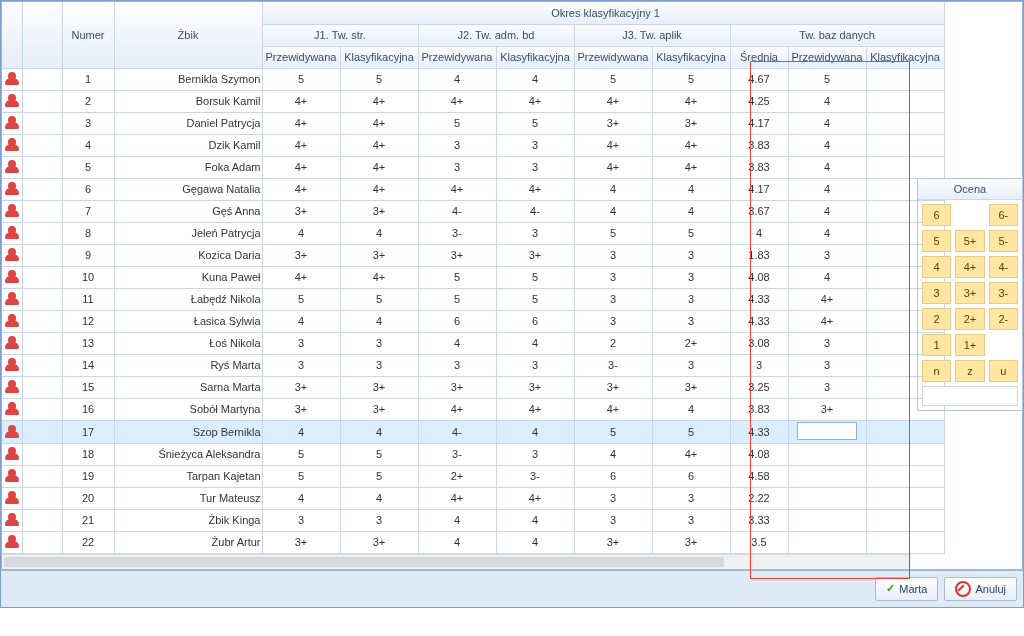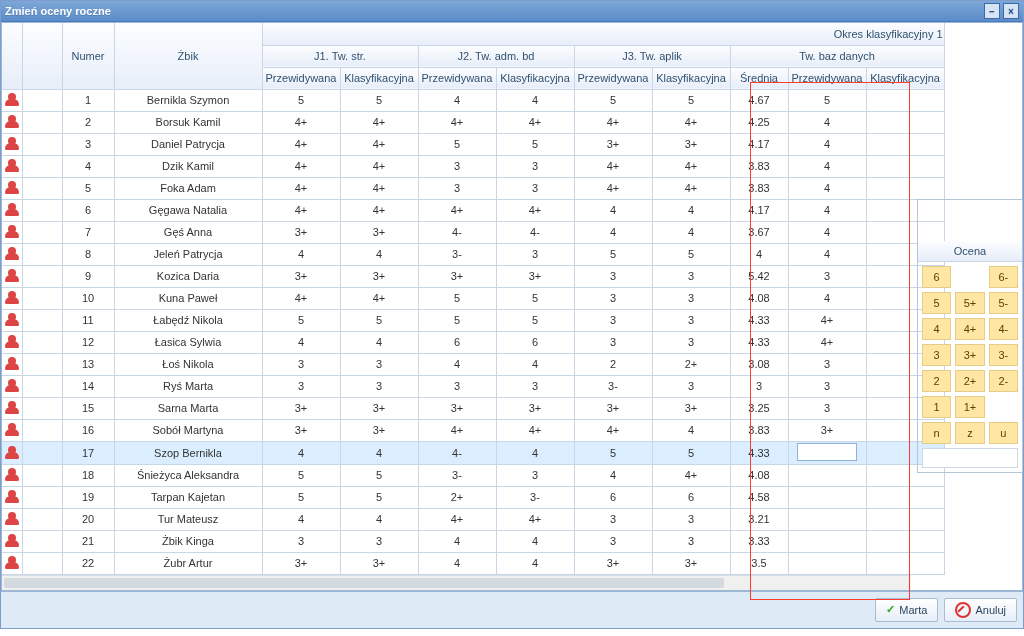--- a/index.html
+++ b/index.html
@@ -27,36 +27,36 @@
     display:flex;align-items:center;justify-content:center;color:#1f4d88;font-weight:bold;font-size:10px;}
   .body{background:#dfeaf7;padding:0;}
   .content{background:#fff;border:1px solid var(--border);margin:0;display:flex;}
   
   .grid-wrap{flex:none;width:909px;}
   
   .grid{border-collapse:collapse;table-layout:fixed;width:909px;}
   .grid th,.grid td{border-right:1px solid var(--border-light);border-bottom:1px solid var(--border-light);
     text-align:center;height:22px;box-sizing:border-box;}
   .grid thead th{background:linear-gradient(#fcfdff,#e7eef9);color:#32506e;font-weight:normal;}
-  .grid td.name{text-align:center;}
+  .grid td.name{text-align:right;}
   .grid tbody tr:nth-child(odd){background:#fff;}
   .grid tbody tr:nth-child(even){background:#fff;}
   .grid tbody tr.sel td{background:#dbeeff !important;}
   .red-col{position:absolute;border:1px solid #ff3b30;left:748px;top:59px;width:158px;height:516px;pointer-events:none;}
   
   .user-icon{width:14px;height:14px;display:inline-block;position:relative;}
   .user-icon::before{content:'';position:absolute;left:3px;top:1px;width:8px;height:8px;border-radius:50%;background:#d44; }
   .user-icon::after{content:'';position:absolute;left:0;top:7px;width:14px;height:7px;border-radius:7px 7px 2px 2px;background:#d44;}
   
   .hscroll{height:14px;background:#f0f0f0;border-top:1px solid #d7dde6;position:relative;}
   .hscroll::before{content:'';position:absolute;left:2px;top:2px;width:720px;height:10px;background:#d4d8df;border-radius:2px;}
   
   .right-panel{flex:1;padding:6px 4px 0 6px;position:relative;}
   .grade-box{border:1px solid #b4c5db;margin-top:170px;width:104px;}
-  .grade-title{background:linear-gradient(#fcfdff,#e7eef9);text-align:center;height:20px;line-height:20px;border-bottom:1px solid var(--border-light);color:#32506e;margin-top:41px;}
+  .grade-title{background:linear-gradient(#fcfdff,#e7eef9);text-align:center;height:20px;line-height:20px;border-bottom:1px solid var(--border-light);color:#32506e;}
   .grade-body{display:grid;grid-template-columns:repeat(3,1fr);gap:4px;padding:4px;}
   .grade-btn{background:var(--grade-bg);border:1px solid var(--grade-border);height:20px;display:flex;align-items:center;justify-content:center;color:#5a4200;font-size:11px;cursor:pointer;}
   .grade-body input{grid-column:1 / span 3;border:1px solid #cdd7e5;height:18px;padding:0 3px;font-size:11px;}
   
   .footer{display:flex;justify-content:flex-end;gap:6px;padding:6px 6px 6px 0;background:#dfeaf7;border-top:1px solid var(--border);}
   .btn{display:flex;align-items:center;gap:4px;border:1px solid #a9bcd3;background:linear-gradient(#fff,#e7eef9);
     padding:3px 10px;border-radius:2px;cursor:pointer;font-size:11px;color:#2d4660;}
   .btn .check{color:#2fa61d;font-weight:bold;}
   .btn .cancel{width:12px;height:12px;border:2px solid #d33;border-radius:50%;position:relative;}
   .btn .cancel::after{content:'';position:absolute;left:0px;top:4px;width:8px;height:2px;background:#d33;transform:rotate(-45deg);}
@@ -67,27 +67,20 @@
   col.c-blank{width:40px;}
   col.c-num{width:52px;}
   col.c-name{width:148px;}
   col.c-grade{width:78px;}
   col.c-avg{width:58px;}
 </style>
 </head>
 <body>
 
 <div class="window">
-  <div class="titlebar">
-    <span>Zmień oceny roczne</span>
-    <div class="ctl">
-      <div class="ctlbtn">−</div>
-      <div class="ctlbtn">×</div>
-    </div>
-  </div>
 
   <div class="body">
     <div class="content" style="position:relative;">
       <div class="grid-wrap">
         <table class="grid">
           <colgroup>
             <col class="c-icon">
               <col class="c-blank">
               <col class="c-num">
               <col class="c-name">
@@ -100,21 +93,21 @@
             <col class="c-avg">
               <col class="c-grade">
               <col class="c-grade">
           </colgroup>
           <thead>
             <tr>
               <th rowspan="3"></th>
                 <th rowspan="3"></th>
               <th rowspan="3">Numer</th>
               <th rowspan="3">Żbik</th>
-              <th colspan="9" style="text-align:right;padding-left:6px;">Okres klasyfikacyjny 1</th>
+              <th colspan="9" style="text-align:center;padding-left:6px;">Okres klasyfikacyjny 1</th>
             </tr>
             <tr>
               <th colspan="2">J1. Tw. str.</th>
               <th colspan="2">J2. Tw. adm. bd</th>
               <th colspan="2">J3. Tw. aplik</th>
               <th colspan="3">Tw. baz danych</th>
             </tr>
             <tr>
               <th>Przewidywana</th>
               <th>Klasyfikacyjna</th>
@@ -252,21 +245,21 @@
                 <td><span class="user-icon"></span></td>
                 <td></td>
                 <td>9</td>
                 <td class="name">Kozica Daria</td>
                 <td>3+</td>
                 <td>3+</td>
                 <td>3+</td>
                 <td>3+</td>
                 <td>3</td>
                 <td>3</td>
-                <td>5.42</td>
+                <td>1.83</td>
                 <td>3</td>
                 <td></td>
               </tr>
               <tr>
                 <td><span class="user-icon"></span></td>
                 <td></td>
                 <td>10</td>
                 <td class="name">Kuna Paweł</td>
                 <td>4+</td>
                 <td>4+</td>
@@ -417,21 +410,21 @@
                 <td><span class="user-icon"></span></td>
                 <td></td>
                 <td>20</td>
                 <td class="name">Tur Mateusz</td>
                 <td>4</td>
                 <td>4</td>
                 <td>4+</td>
                 <td>4+</td>
                 <td>3</td>
                 <td>3</td>
-                <td>3.21</td>
+                <td>2.22</td>
                 <td></td>
                 <td></td>
               </tr>
               <tr>
                 <td><span class="user-icon"></span></td>
                 <td></td>
                 <td>21</td>
                 <td class="name">Żbik Kinga</td>
                 <td>3</td>
                 <td>3</td>

